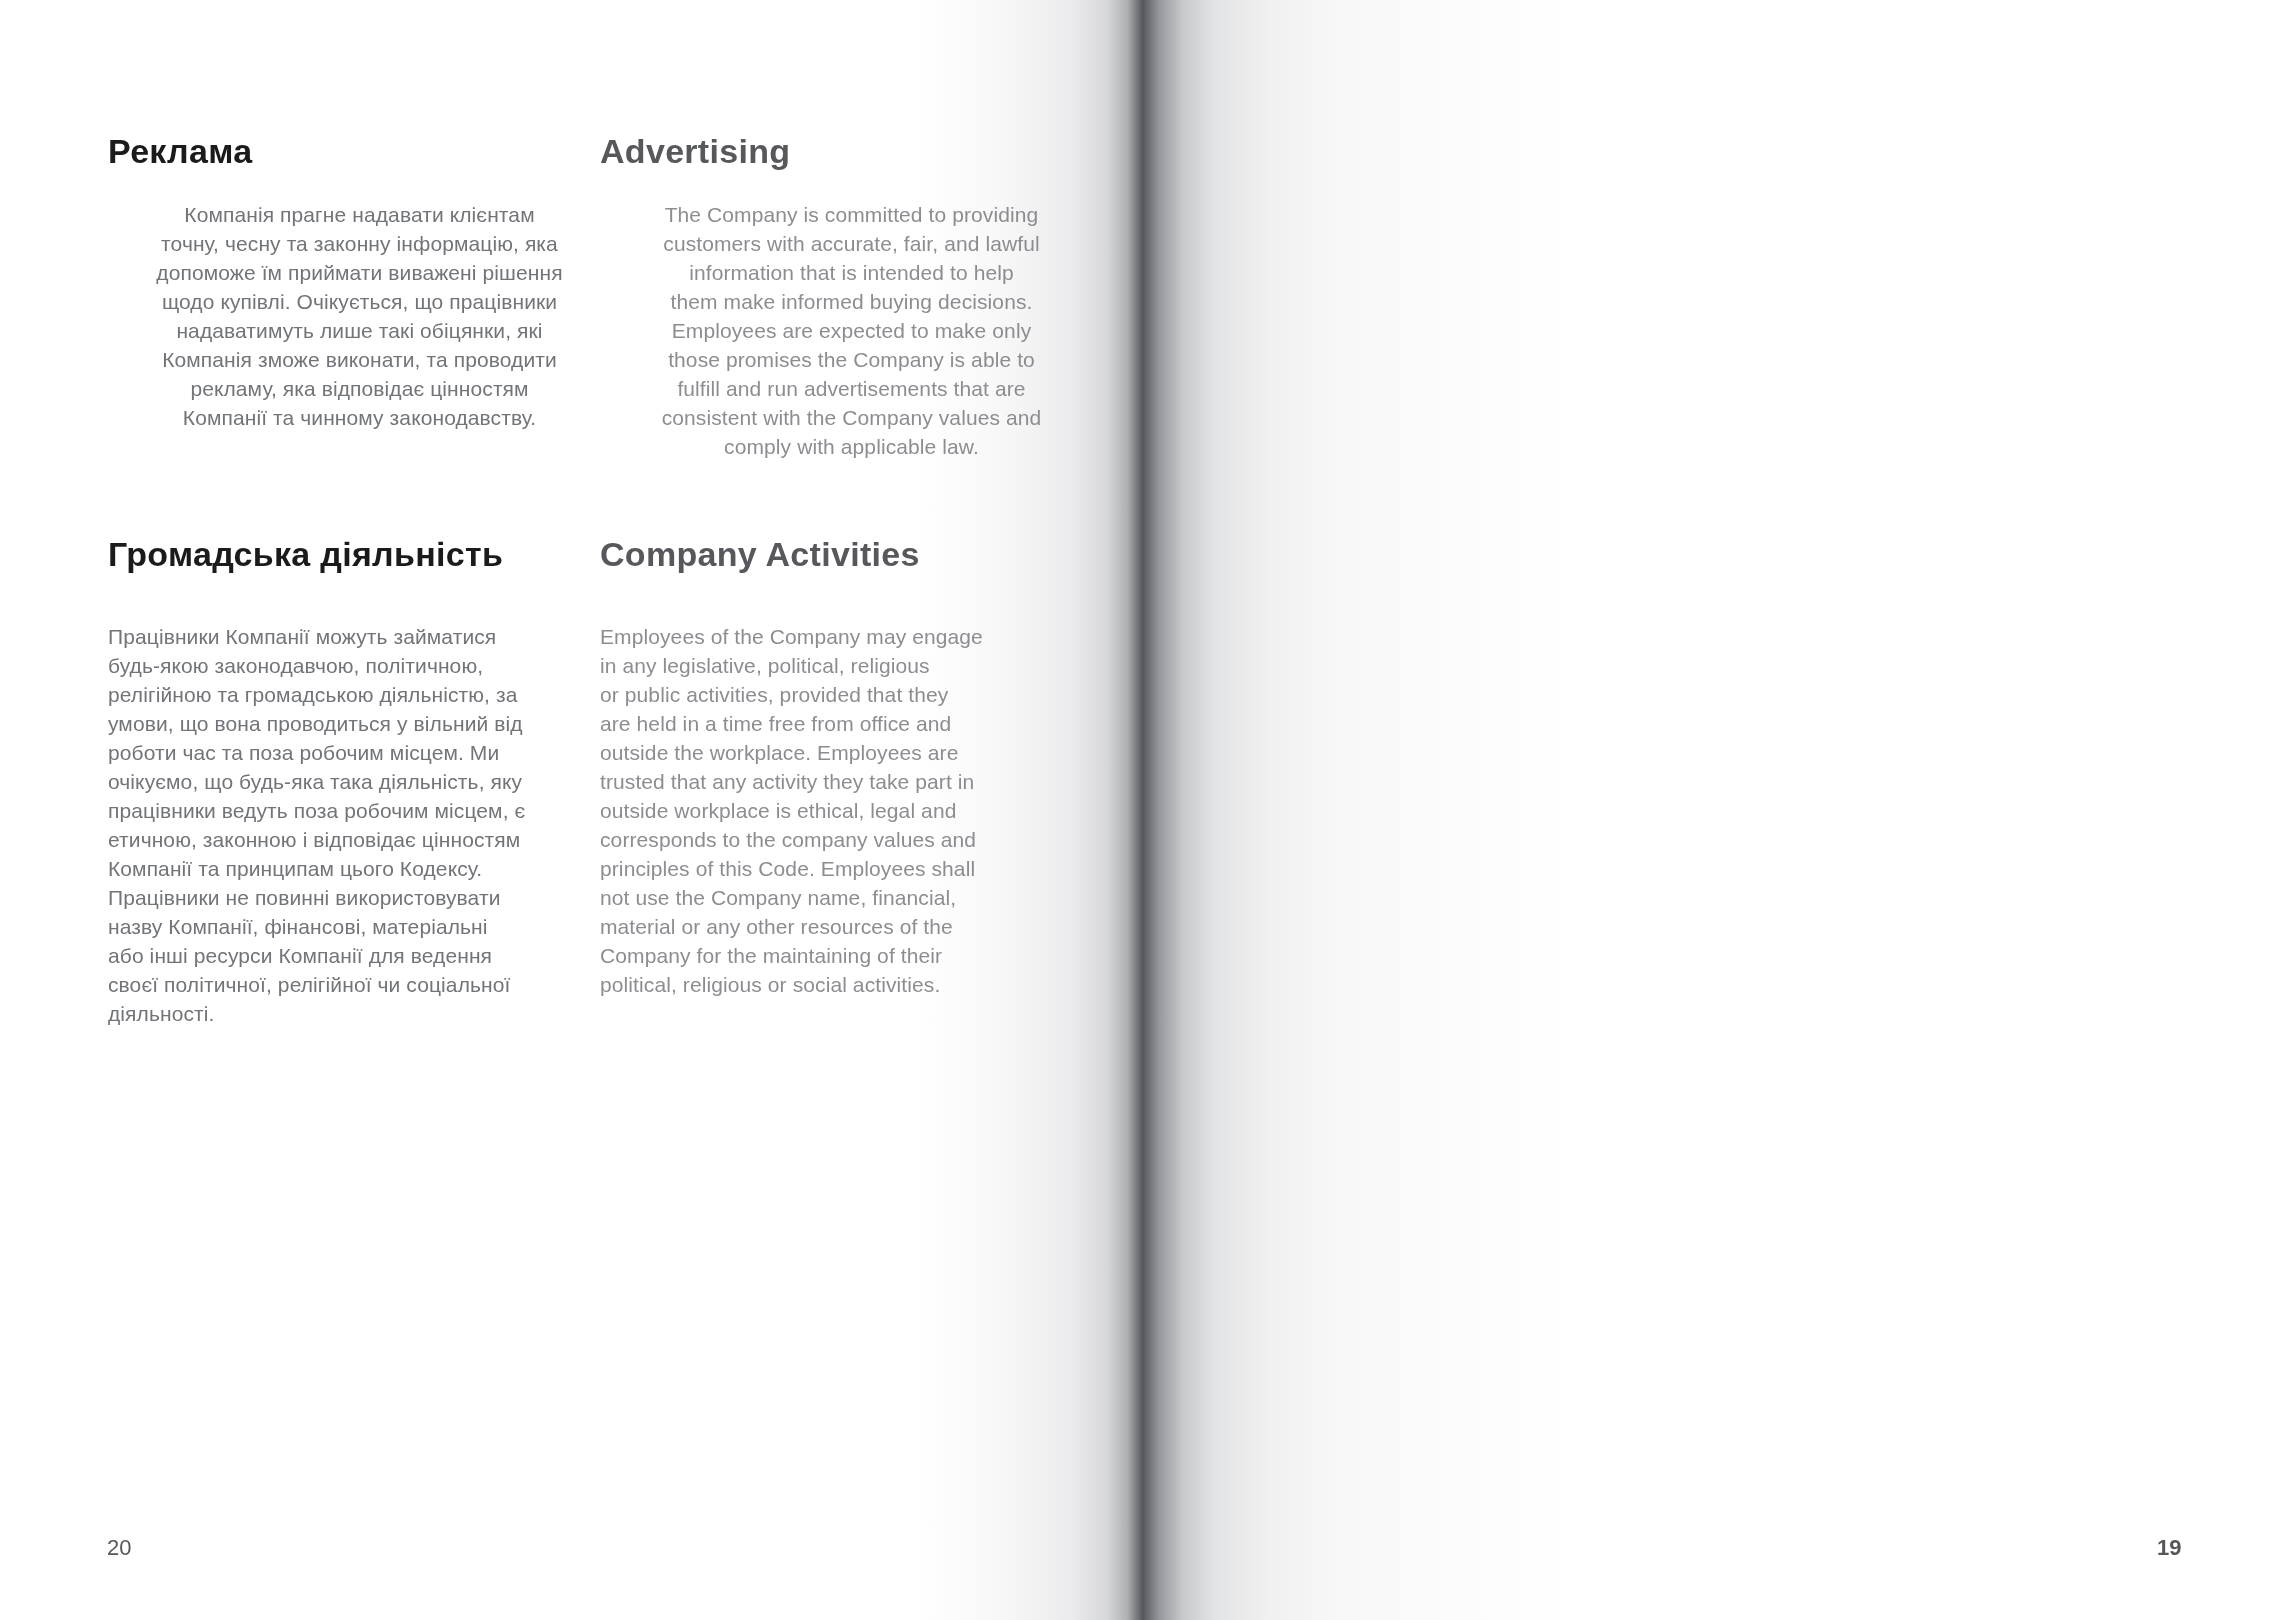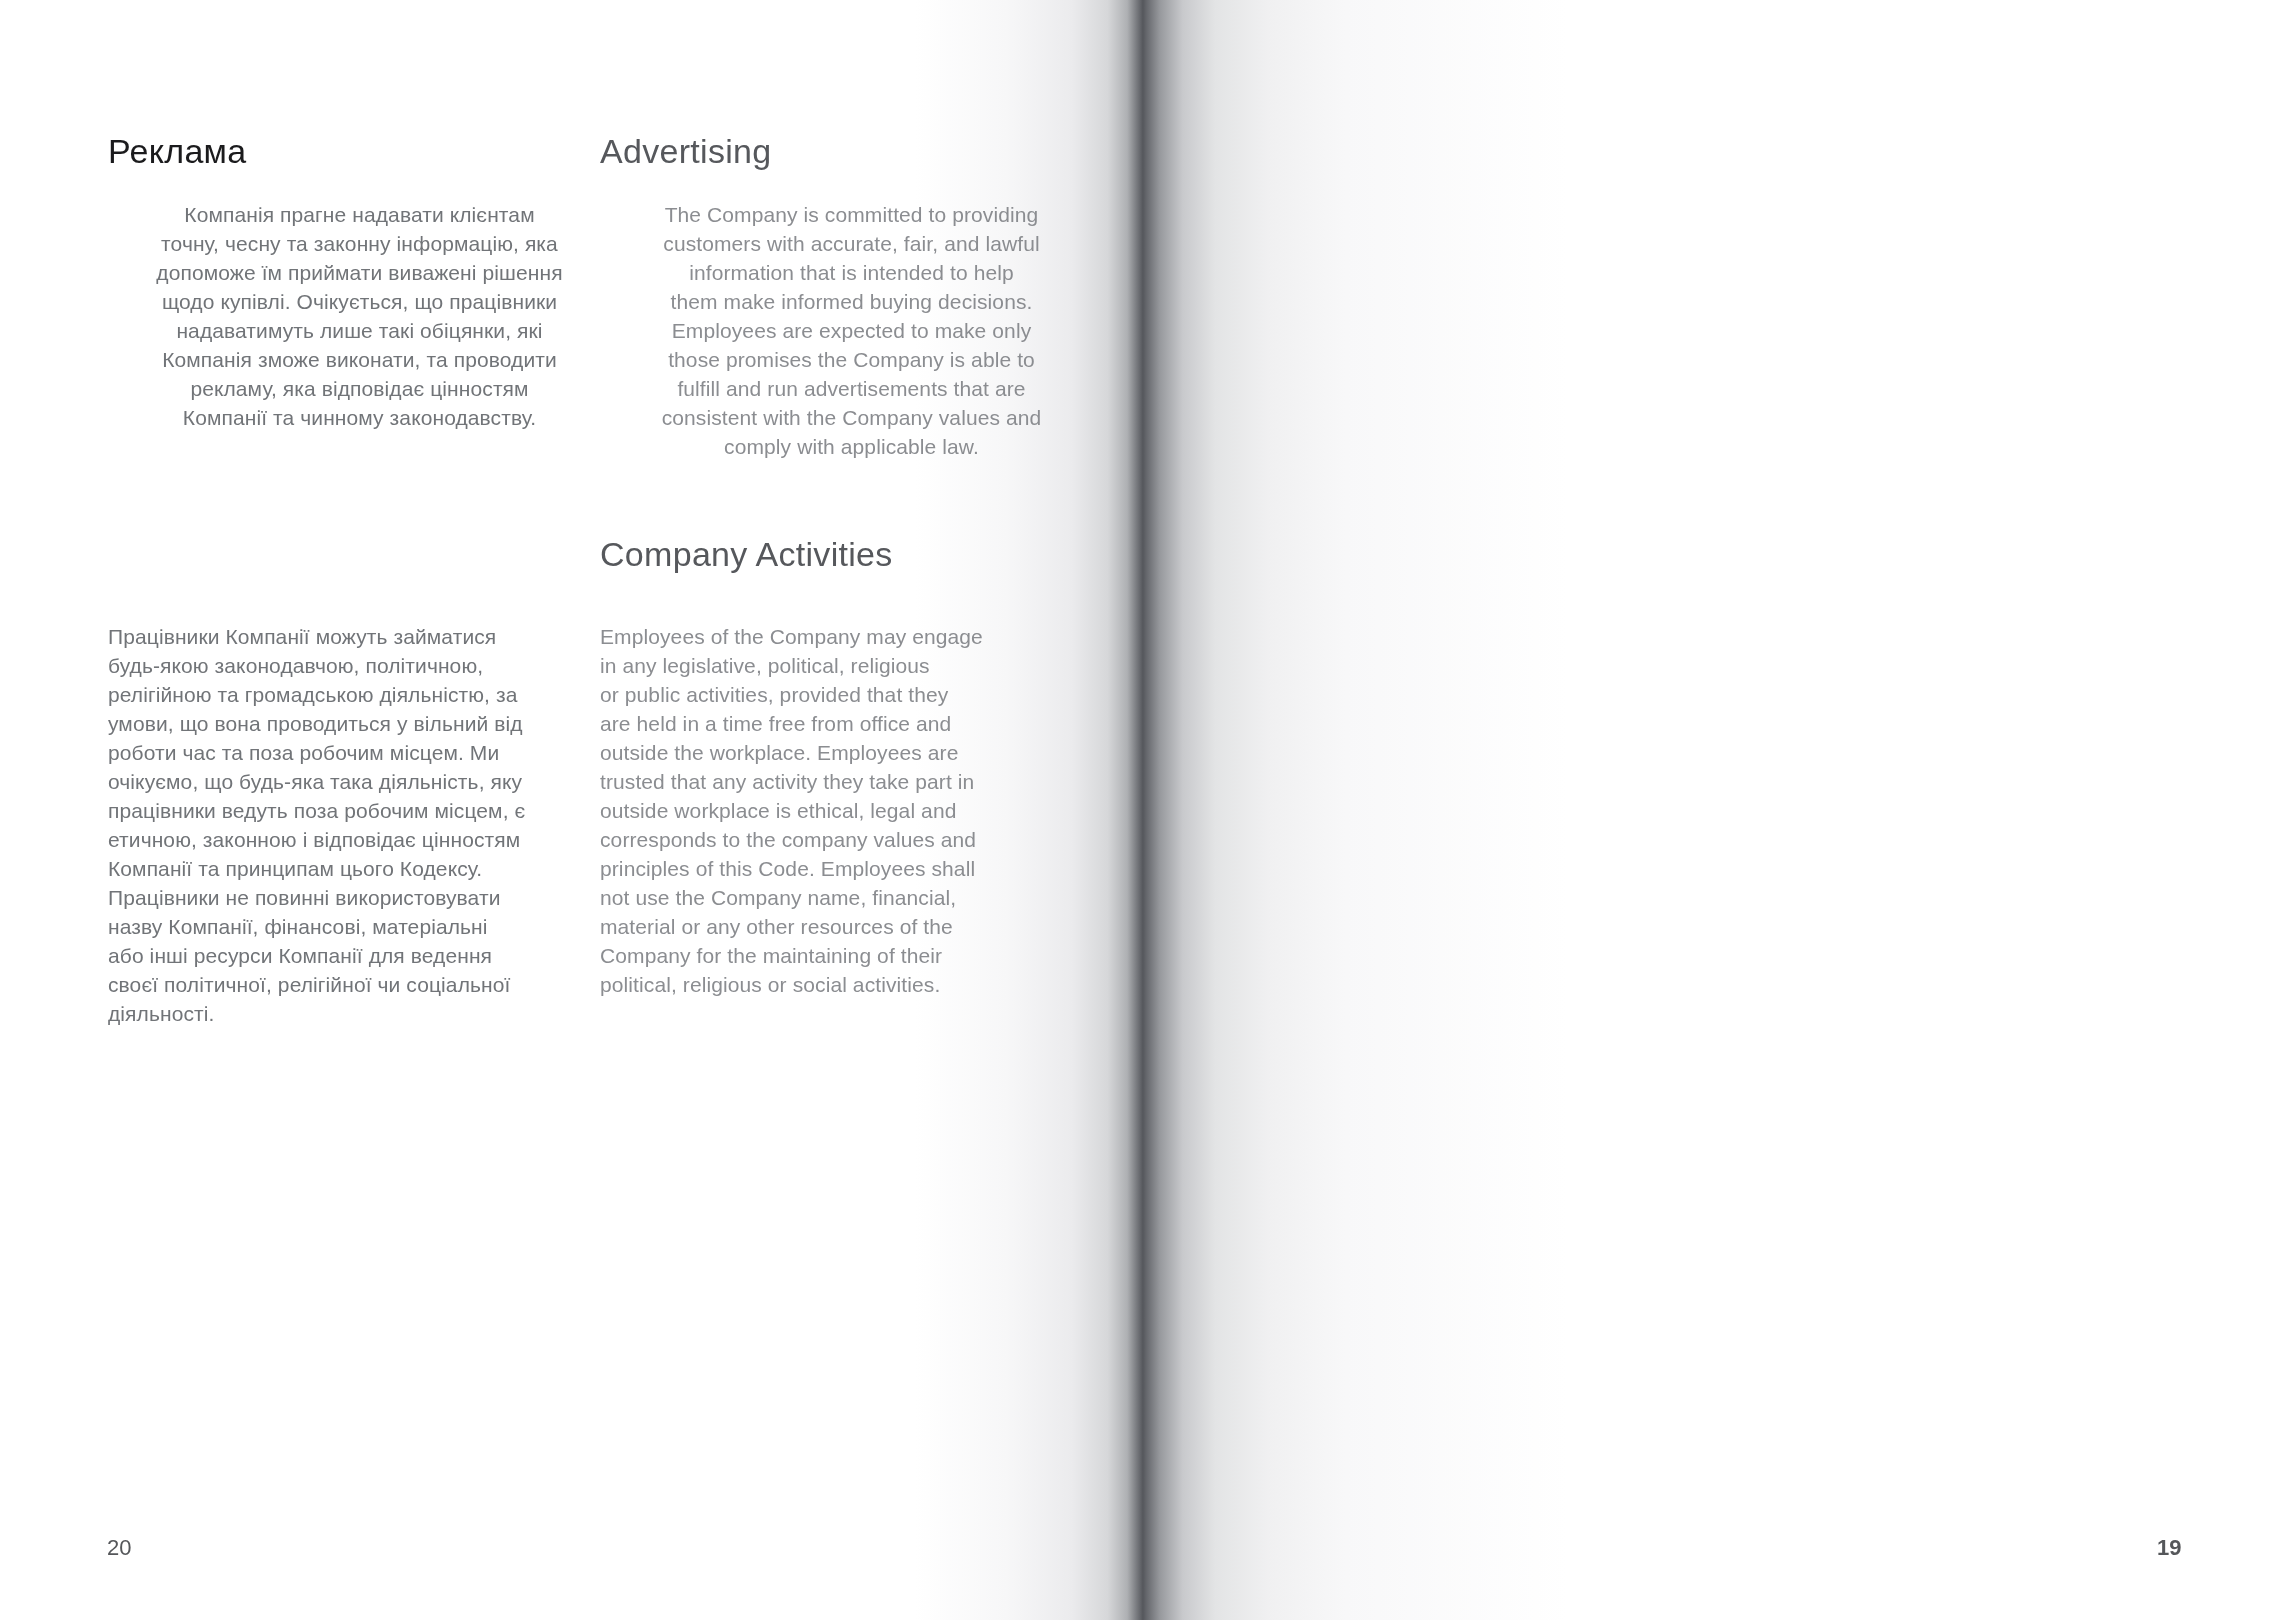--- a/index.html
+++ b/index.html
@@ -8,21 +8,21 @@
     background: #ffffff;
     font-family: "Liberation Sans", sans-serif;
     overflow: hidden;
   }
   .page-spread { position: relative; width: 2284px; height: 1620px; background: #ffffff; }
 
   .abs { position: absolute; }
 
   .heading {
     font-size: 34px;
-    font-weight: 400;
+    font-weight: 700;
     line-height: 39px;
     letter-spacing: 0.3px;
     white-space: nowrap;
   }
   .heading-uk { color: var(--heading-uk, #1b1b1d); }
   .heading-en { color: var(--heading-en, #56585c); }
 
   .body-text {
     font-size: 21px;
     line-height: 29px;
@@ -81,20 +81,21 @@
 
   <p class="abs body-text body-uk col-uk row-p1">Компанія прагне надавати клієнтам
 точну, чесну та законну інформацію, яка
 допоможе їм приймати виважені рішення
 щодо купівлі. Очікується, що працівники
 надаватимуть лише такі обіцянки, які
 Компанія зможе виконати, та проводити
 рекламу, яка відповідає цінностям
 Компанії та чинному законодавству.</p>
 
+  <h1 class="abs heading heading-uk col-uk row-h2">Громадська діяльність</h1>
 
   <p class="abs body-text body-uk col-uk row-p2">Працівники Компанії можуть займатися
 будь-якою законодавчою, політичною,
 релігійною та громадською діяльністю, за
 умови, що вона проводиться у вільний від
 роботи час та поза робочим місцем. Ми
 очікуємо, що будь-яка така діяльність, яку
 працівники ведуть поза робочим місцем, є
 етичною, законною і відповідає цінностям
 Компанії та принципам цього Кодексу.

